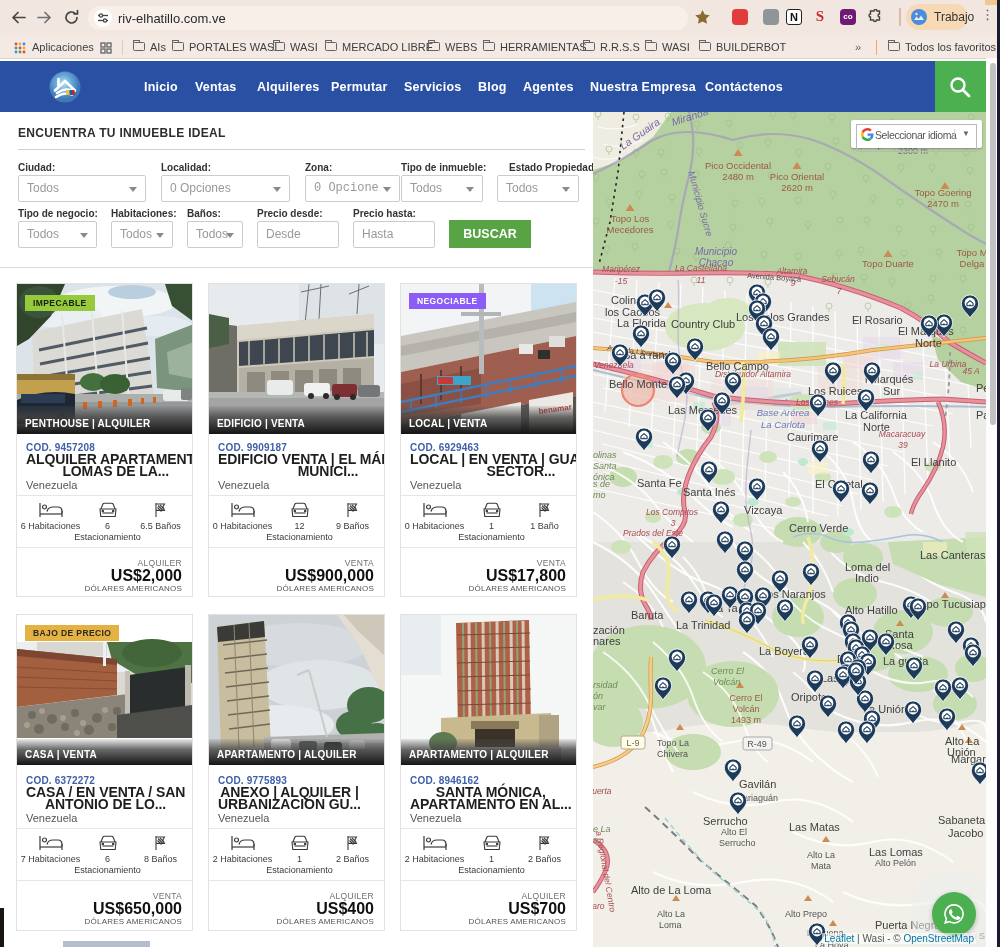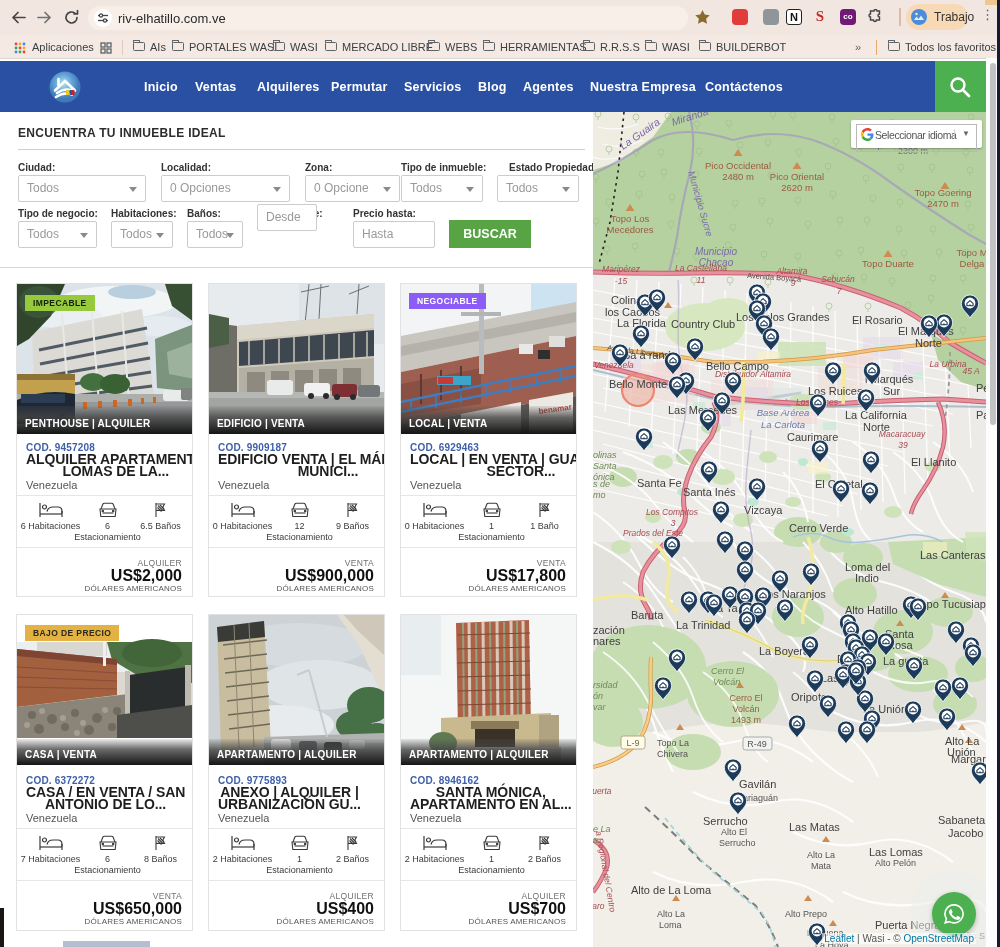--- a/index.html
+++ b/index.html
@@ -183,32 +183,32 @@
 <div id="panel"></div>
 <div class="h1">ENCUENTRA TU INMUEBLE IDEAL</div>
 <div class="hline"></div>
 <div class="flabel" style="left:18px;top:162px;">Ciudad:</div>
 <div class="flabel" style="left:161px;top:162px;">Localidad:</div>
 <div class="flabel" style="left:305px;top:162px;">Zona:</div>
 <div class="flabel" style="left:401px;top:162px;">Tipo de inmueble:</div>
 <div class="flabel" style="left:497px;top:162px;margin-left:12px;">Estado Propiedad:</div>
 <div class="fsel" style="left:18px;top:175px;width:128px;">Todos<div class="car"></div></div>
 <div class="fsel" style="left:161px;top:175px;width:129px;padding-left:8px;">0 Opciones<div class="car"></div></div>
-<div class="fsel" style="left:305px;top:175px;width:95px;">0 Opcione<div class="car"></div></div>
+<div class="fsel" style="left:305px;top:175px;width:95px;font-family:Liberation Mono, monospace;">0 Opcione<div class="car"></div></div>
 <div class="fsel" style="left:401px;top:175px;width:82px;">Todos<div class="car"></div></div>
 <div class="fsel" style="left:497px;top:175px;width:82px;">Todos<div class="car"></div></div>
 <div class="flabel" style="left:18px;top:208px;">Tipo de negocio:</div>
 <div class="flabel" style="left:111px;top:208px;">Habitaciones:</div>
 <div class="flabel" style="left:187px;top:208px;">Baños:</div>
 <div class="flabel" style="left:257px;top:208px;">Precio desde:</div>
 <div class="flabel" style="left:353px;top:208px;">Precio hasta:</div>
 <div class="fsel" style="left:18px;top:221px;width:79px;">Todos<div class="car"></div></div>
 <div class="fsel" style="left:111px;top:221px;width:62px;">Todos<div class="car"></div></div>
 <div class="fsel" style="left:187px;top:221px;width:56px;">Todos<div class="car"></div></div>
-<div class="fsel" style="left:257px;top:204px;width:60px;">Desde</div>
+<div class="fsel" style="left:257px;top:221px;width:82px;">Desde</div>
 <div class="fsel" style="left:353px;top:221px;width:82px;">Hasta</div>
 <div id="buscar">BUSCAR</div>
 <div class="pline"></div>
 
 <div class="card" style="left:16px;top:283px;height:314px;">
   <div class="cimg">
     <svg width="175" height="150" viewBox="0 0 175 150">
       <rect width="175" height="150" fill="#dce4ea"></rect>
       <ellipse cx="100" cy="18" rx="60" ry="16" fill="#f2f5f6"></ellipse>
         <ellipse cx="45" cy="32" rx="40" ry="12" fill="#e9eff2"></ellipse>

